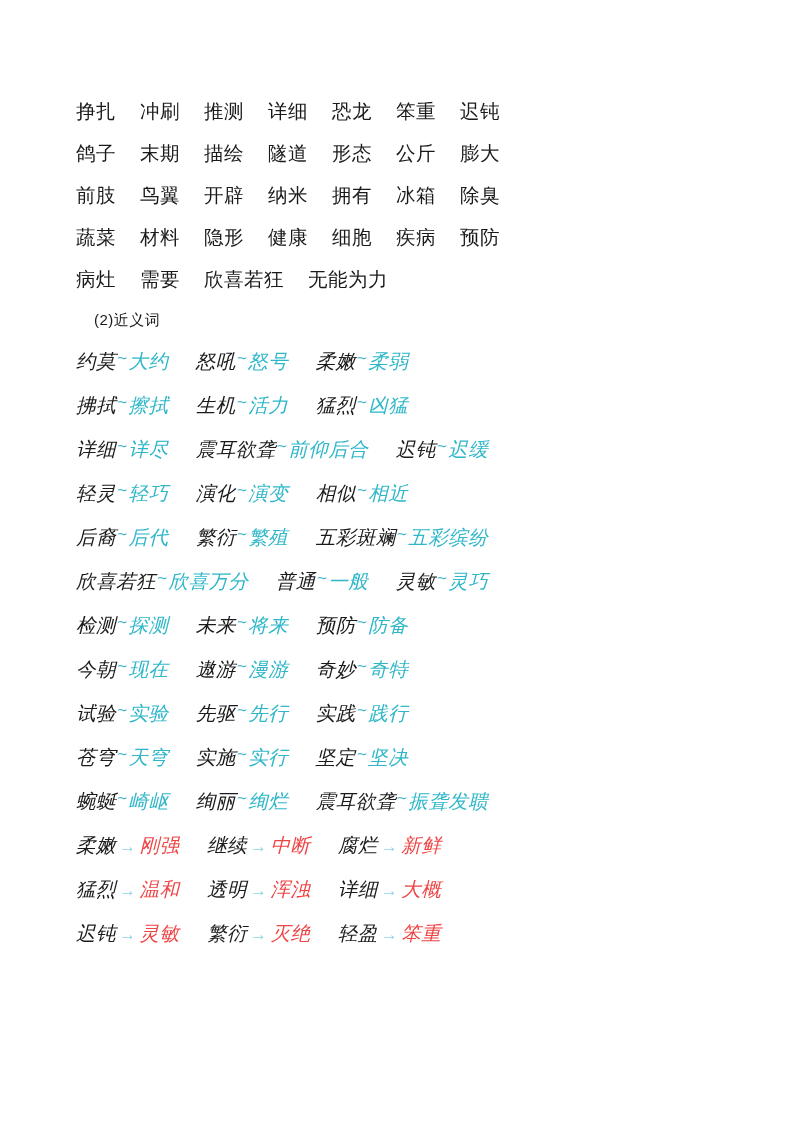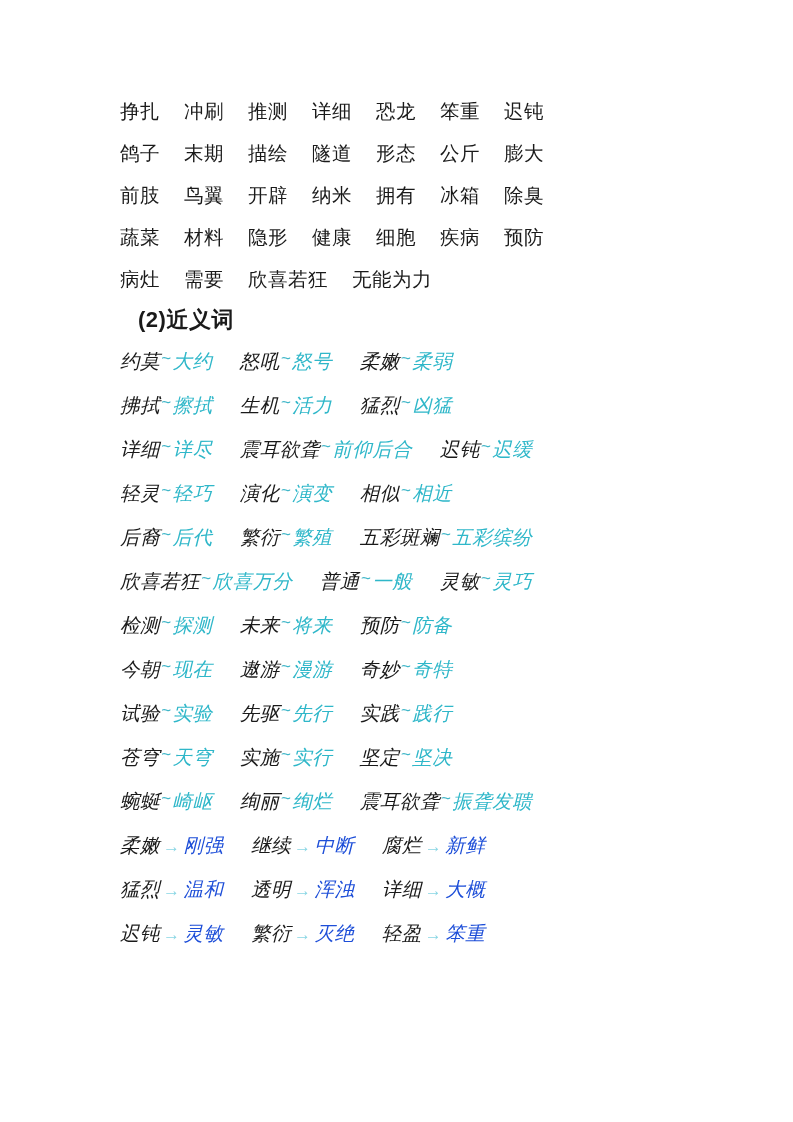--- a/index.html
+++ b/index.html
@@ -11,43 +11,42 @@
     width: 793px;
     height: 1122px;
     font-family: "Liberation Sans", sans-serif;
     color: #1a1a1a;
   }
   .page {
     position: relative;
     width: 763px;
     height: 1122px;
     box-sizing: border-box;
-    padding: 90px 150px 0 120px;
+    padding: 90px 150px 0 76px;
   }
   .line {
     display: flex;
     align-items: baseline;
     flex-wrap: nowrap;
     font-size: 19.5px;
     line-height: 42px;
     white-space: nowrap;
   }
   .word-row { margin: 0; }
   .word-row .w {
     margin-right: 24px;
     letter-spacing: 0.5px;
   }
   .word-row .w:last-child { margin-right: 0; }
 
   .section-head {
-    font-size: 22px;
+    font-size: 15px;
     line-height: 40px;
     padding-left: 18px;
     letter-spacing: 0.5px;
-    font-weight: bold;
   }
 
   .pair-row {
     font-size: 19.5px;
     line-height: 42px;
     white-space: nowrap;
   }
   .pair {
     display: inline-block;
     margin-right: 22px;
@@ -62,21 +61,21 @@
     position: relative;
     top: -4px;
     padding: 0 1px;
   }
   .syn { color: #2fb7c9; }
   .arrow {
     color: #8ad6e4;
     font-size: 17px;
     padding: 0 3px;
   }
-  .ant { color: #1d4ed8; }
+  .ant { color: #ef4444; }
 </style>
 </head>
 <body>
 
 <div class="page">
 
   <div class="line word-row">
     <span class="w">挣扎</span>
     <span class="w">冲刷</span>
     <span class="w">推测</span>

